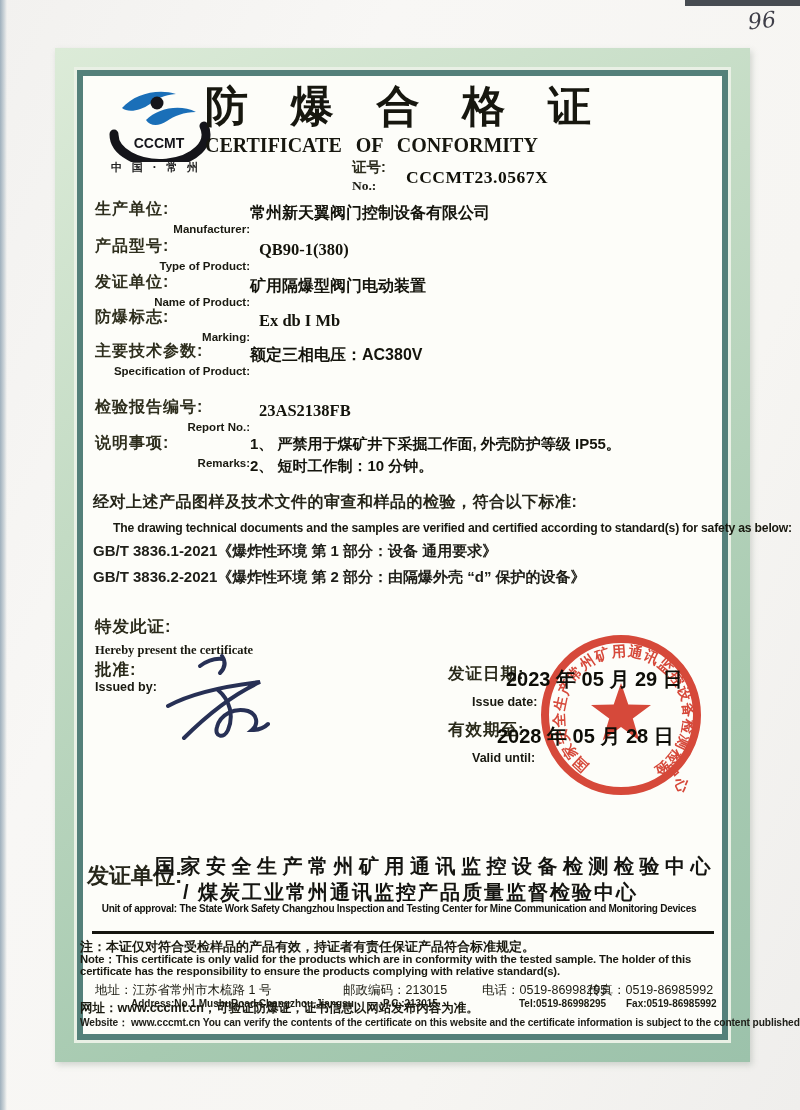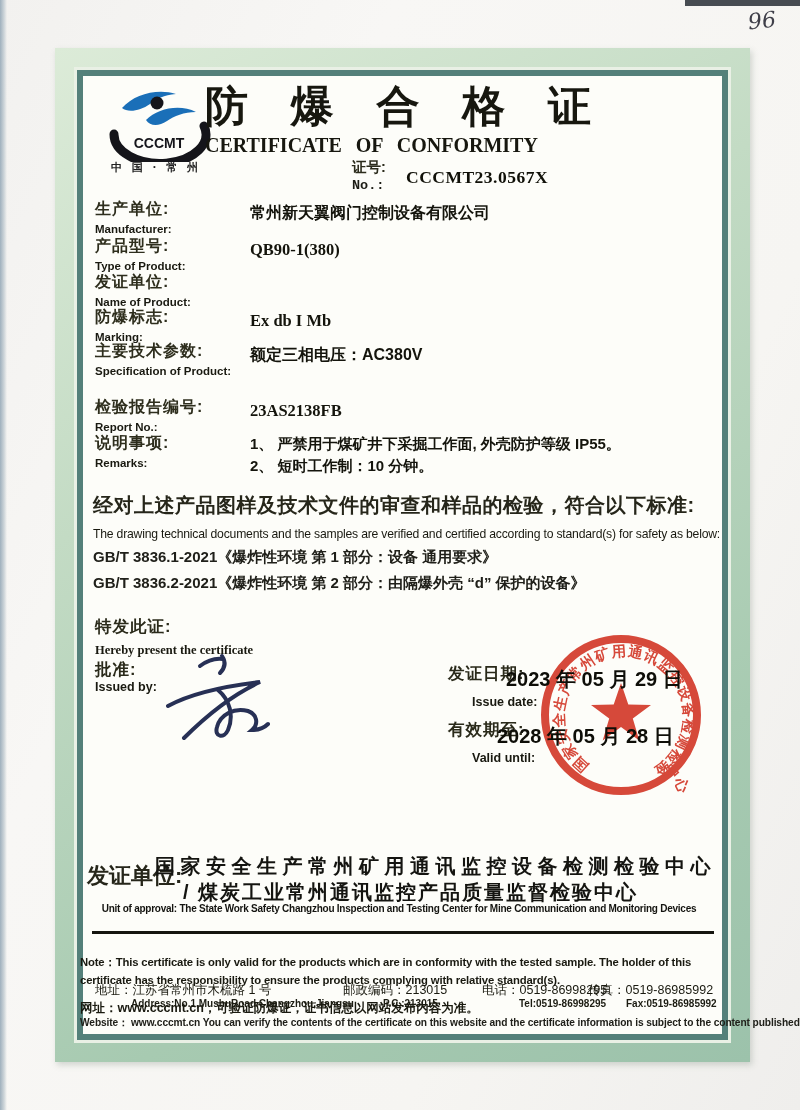--- a/index.html
+++ b/index.html
@@ -40,37 +40,37 @@
     font-size:11px; font-weight:bold; letter-spacing:3px; color:#222;
     font-family:"DejaVu Serif", serif; }
   .title-cn { left:205px; top:78px; width:330px; text-align:center;
     font-family:"Liberation Serif", serif; font-size:43px; font-weight:600;
     letter-spacing:16px; color:#17170f; white-space:nowrap; }
   .title-en { left:205px; top:134px; width:330px; text-align:center;
     font-family:"Liberation Serif", serif; font-size:20px; font-weight:600;
     word-spacing:9px; color:#17170f; white-space:nowrap; }
   .certno-cn { left:352px; top:158px; font-size:14.5px; font-weight:bold; color:#2c2c1c; }
   .certno-en { left:352px; top:178px; font-size:13.5px; font-weight:bold;
-    font-family:Liberation Mono, monospace; color:#1c1c14; }
+    font-family:Liberation Serif, serif; color:#1c1c14; }
   .certno-val { left:406px; top:167px; font-size:17.5px; font-weight:bold;
     font-family:"Liberation Serif", serif; letter-spacing:.5px; color:#101008; }
 
   
   .frow { position:absolute; left:95px; display:flex; }
   .flabel { width:155px; }
   .flabel .cn { font-size:16px; font-weight:bold; letter-spacing:1px; color:#2e2e1d; white-space:nowrap; }
-  .flabel .en { font-size:11.5px; font-weight:bold; color:#191910; margin-top:3px; white-space:nowrap; }
+  .flabel .en { font-size:11.5px; font-weight:bold; color:#191910; margin-top:3px; white-space:nowrap;text-align:right; }
   .fvalue { margin-top:4px; font-size:16px; font-weight:600; color:#14140c; white-space:nowrap; }
-  .fvalue.latin { font-family:"Liberation Serif", serif; font-size:16.5px; font-weight:bold; }
+  .fvalue.latin { font-family:"Liberation Serif", serif; font-size:16.5px; font-weight:bold;margin-left:9px; }
   .rvlines div { font-size:15px; font-weight:600; line-height:22px; color:#14140c; white-space:nowrap; }
 
   
   .std { left:93px; top:492px; width:590px; }
-  .std .cn { font-size:20px; font-weight:bold; letter-spacing:.5px; color:#26261a; white-space:nowrap; }
-  .std .en { font-size:12.2px; font-weight:400; margin-top:8px; color:#191910; white-space:nowrap; letter-spacing:-.2px; }
+  .std .cn { font-size:16px; font-weight:bold; letter-spacing:.5px; color:#26261a; white-space:nowrap; }
+  .std .en { font-size:12.2px; font-weight:700; margin-top:8px; color:#191910; white-space:nowrap; letter-spacing:-.2px;margin-left:20px; }
   .std .item { font-size:15px; font-weight:bold; margin-top:5px; line-height:21px; color:#20201a; white-space:nowrap; }
 
   
   .lblcn { font-size:16.5px; font-weight:bold; letter-spacing:1px; color:#2a2a1a; white-space:nowrap; }
   .lblen { font-size:12.5px; font-weight:bold; color:#191910; white-space:nowrap; }
   .dateval { font-size:20px; font-weight:bold; color:#0e0e08; white-space:nowrap; z-index:3; }
 
   .stamp-svg { left:533px; top:627px; z-index:2; mix-blend-mode:multiply; }
   .sig-svg { left:160px; top:650px; z-index:1; }
 
@@ -78,21 +78,21 @@
   .appr-label { left:87px; top:861px; font-size:22px; font-weight:bold; color:#26261a; white-space:nowrap; }
   .appr-l1 { left:155px; top:853px; font-size:20px; font-weight:bold; letter-spacing:5.5px; color:#141410; white-space:nowrap; }
   .appr-l2 { left:183px; top:879px; font-size:20px; font-weight:bold; letter-spacing:2px; color:#141410; white-space:nowrap; }
   .appr-e1 { left:85px; top:903px; width:628px; text-align:center; font-size:10px; font-weight:bold; letter-spacing:-.25px; color:#141410; white-space:nowrap; }
   .appr-e2 { left:85px; top:917px; width:628px; text-align:center; font-size:11.5px; font-weight:bold; letter-spacing:-.25px; color:#141410; white-space:nowrap; }
   .divider { left:92px; top:931px; width:622px; height:3px; background:#15150f; }
 
   
   .note-cn { left:80px; top:938px; font-size:13px; font-weight:bold; color:#1a1a10; white-space:nowrap; }
   .note-en { left:80px; top:953px; width:636px; font-size:11.3px; font-weight:600;
-    line-height:18px; letter-spacing:-.15px; color:#191910; }
+    line-height:12px; letter-spacing:-.15px; color:#191910; }
   .addr-row span { position:absolute; white-space:nowrap; }
   .acn { font-size:12.5px; font-weight:normal; color:#1a1a10; }
   .aen { font-size:10px; font-weight:600; color:#1c1c12;margin-left:36px; }
   .web-cn { left:80px; top:1000px; font-size:12.5px; font-weight:bold; color:#1a1a10; white-space:nowrap; }
   .web-en { left:80px; top:1016px; font-size:10.2px; font-weight:600; color:#20201a; white-space:nowrap; letter-spacing:-.1px; }
 </style>
 </head>
 <body>
 
 <div class="page">
@@ -132,20 +132,21 @@
         <div class="cn">产品型号:</div>
       <div class="en">Type of Product:</div>
       </div>
     <div class="fvalue latin">QB90-1(380)</div>
   </div>
   <div class="frow" style="top:272px">
     <div class="flabel">
         <div class="cn">发证单位:</div>
       <div class="en">Name of Product:</div>
       </div>
+    <div class="fvalue">矿用隔爆型阀门电动装置</div>
   </div>
   <div class="frow" style="top:307px">
     <div class="flabel">
         <div class="cn">防爆标志:</div>
       <div class="en">Marking:</div>
       </div>
     <div class="fvalue latin">Ex db I Mb</div>
   </div>
   <div class="frow" style="top:341px">
     <div class="flabel">
@@ -211,20 +212,21 @@
       <textPath href="#sealPath">国家安全生产常州矿用通讯监控设备检测检验中心</textPath>
     </text>
   </svg>
 
   <div class="abs appr-label">发证单位:</div>
   <div class="abs appr-l1">国家安全生产常州矿用通讯监控设备检测检验中心</div>
   <div class="abs appr-l2">/ 煤炭工业常州通讯监控产品质量监督检验中心</div>
   <div class="abs appr-e1">Unit of approval: The State Work Safety Changzhou Inspection and Testing Center for Mine Communication and Monitoring Devices</div>
   <div class="abs divider"></div>
 
+  <div class="abs note-cn">注：本证仅对符合受检样品的产品有效，持证者有责任保证产品符合标准规定。</div>
   <div class="abs note-en">Note：This certificate is only valid for the products which are in conformity with the tested sample. The holder of this certificate has the responsibility to ensure the products complying with relative standard(s).</div>
 
   <div class="addr-row">
     <span class="acn" style="left:95px; top:982px;">地址：江苏省常州市木梳路 1 号</span>
     <span class="acn" style="left:343px; top:982px;">邮政编码：213015</span>
     <span class="acn" style="left:482px; top:982px;">电话：0519-86998295</span>
     <span class="acn" style="left:588px; top:982px;">传真：0519-86985992</span>
   </div>
   <div class="addr-row">
     <span class="aen" style="left:95px; top:998px;">Address:No.1,MushuRoad,Changzhou,Jiangsu</span>

